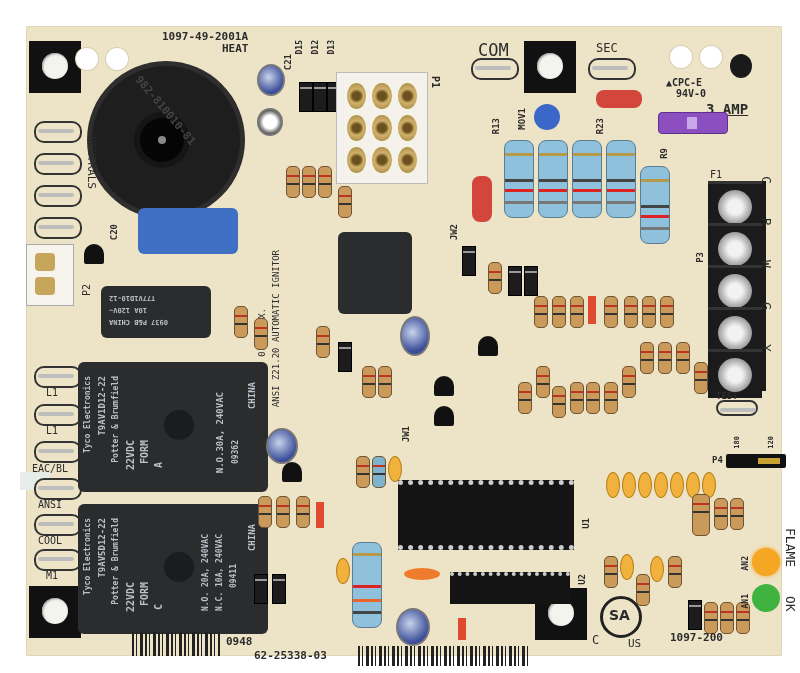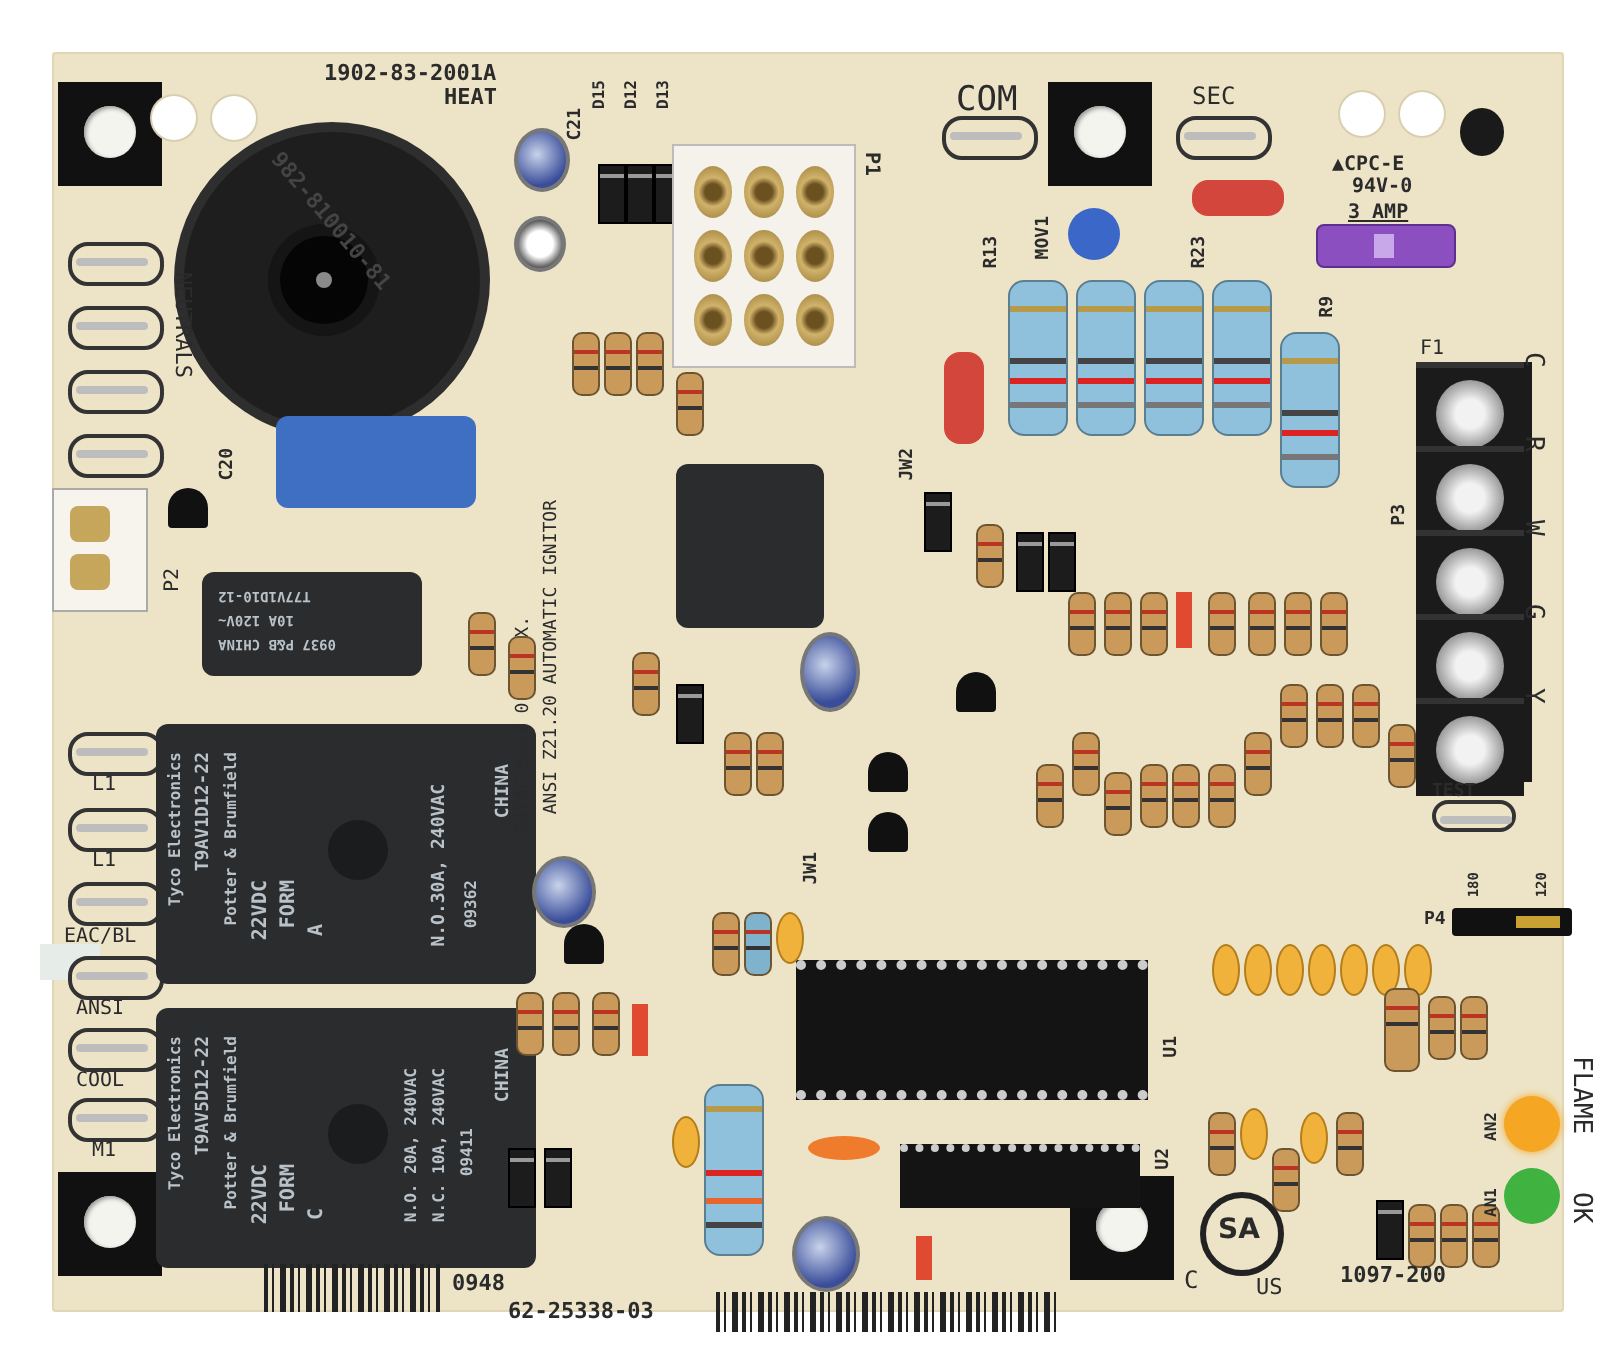--- a/index.html
+++ b/index.html
@@ -28,21 +28,21 @@
   .trans{position:absolute;width:20px;height:20px;border-radius:50% 50% 10% 10%;background:#111;}
   .term-row{position:absolute;left:0;width:54px;height:46px;background:#1b1b1b;border-top:3px solid #333;}
   .term-row .screw{position:absolute;left:10px;top:6px;width:34px;height:34px;border-radius:50%;background:radial-gradient(circle,#f2f2f2 30%,#9b9b9b 70%,#555);}
   .barcode{position:absolute;height:24px;background:repeating-linear-gradient(90deg,#222 0 2px,transparent 2px 4px,#222 4px 5px,transparent 5px 8px,#222 8px 11px,transparent 11px 13px);}
 </style>
 </head>
 <body>
 
 <div class="board">
 
-  <div class="silk" style="left:136px;top:5px;font-size:11px;">1902-83-2001A</div>
+  <div class="silk" style="left:136px;top:5px;font-size:11px;">1097-49-2001A</div>
   <div class="silk" style="left:196px;top:17px;font-size:11px;">HEAT</div>
 
   <div class="mount" style="left:3px;top:15px;">
       <div class="hole"></div>
     </div>
   <div class="mount" style="left:498px;top:15px;">
       <div class="hole"></div>
     </div>
   <div class="mount" style="left:3px;top:560px;">
       <div class="hole"></div>
@@ -58,21 +58,21 @@
   <div class="abs" style="left:704px;top:28px;width:22px;height:24px;border-radius:50%;background:#1a1a1a;"></div>
 
   <div class="silk" style="left:452px;top:16px;font-size:17px;font-weight:normal;">COM</div>
   <div class="tab" style="left:445px;top:32px;"></div>
   <div class="silk" style="left:570px;top:16px;font-size:12px;font-weight:normal;">SEC</div>
   <div class="tab" style="left:562px;top:32px;"></div>
 
   <div class="silk" style="left:640px;top:52px;font-size:10px;">▲CPC-E</div>
   <div class="silk" style="left:650px;top:63px;font-size:10px;">94V-0</div>
 
-  <div class="silk" style="left:648px;top:76px;font-size:10px;text-decoration:underline;">3 AMP</div>
+  <div class="silk" style="left:680px;top:76px;font-size:14px;text-decoration:underline;">3 AMP</div>
   <div class="abs" style="left:632px;top:86px;width:68px;height:20px;border-radius:4px;background:#8b4fc0;border:1px solid #5f2f90;">
     <div class="abs" style="left:28px;top:4px;width:10px;height:12px;background:#c9a8ea;"></div>
   </div>
 
   <div class="abs" style="left:66px;top:40px;width:148px;height:148px;border-radius:50%;background:#1e1e1e;box-shadow:0 0 0 5px #2e2e2e;">
     <div class="abs" style="left:48px;top:52px;width:44px;height:44px;border-radius:50%;background:#050505;box-shadow:0 0 0 6px #151515;"></div>
     <div class="abs" style="left:66px;top:70px;width:8px;height:8px;border-radius:50%;background:#8a8a8a;"></div>
     <div class="silk" style="left:50px;top:8px;font-size:11px;color:#444;transform:rotate(50deg);transform-origin:left top;">982-810010-81</div>
   </div>
 

